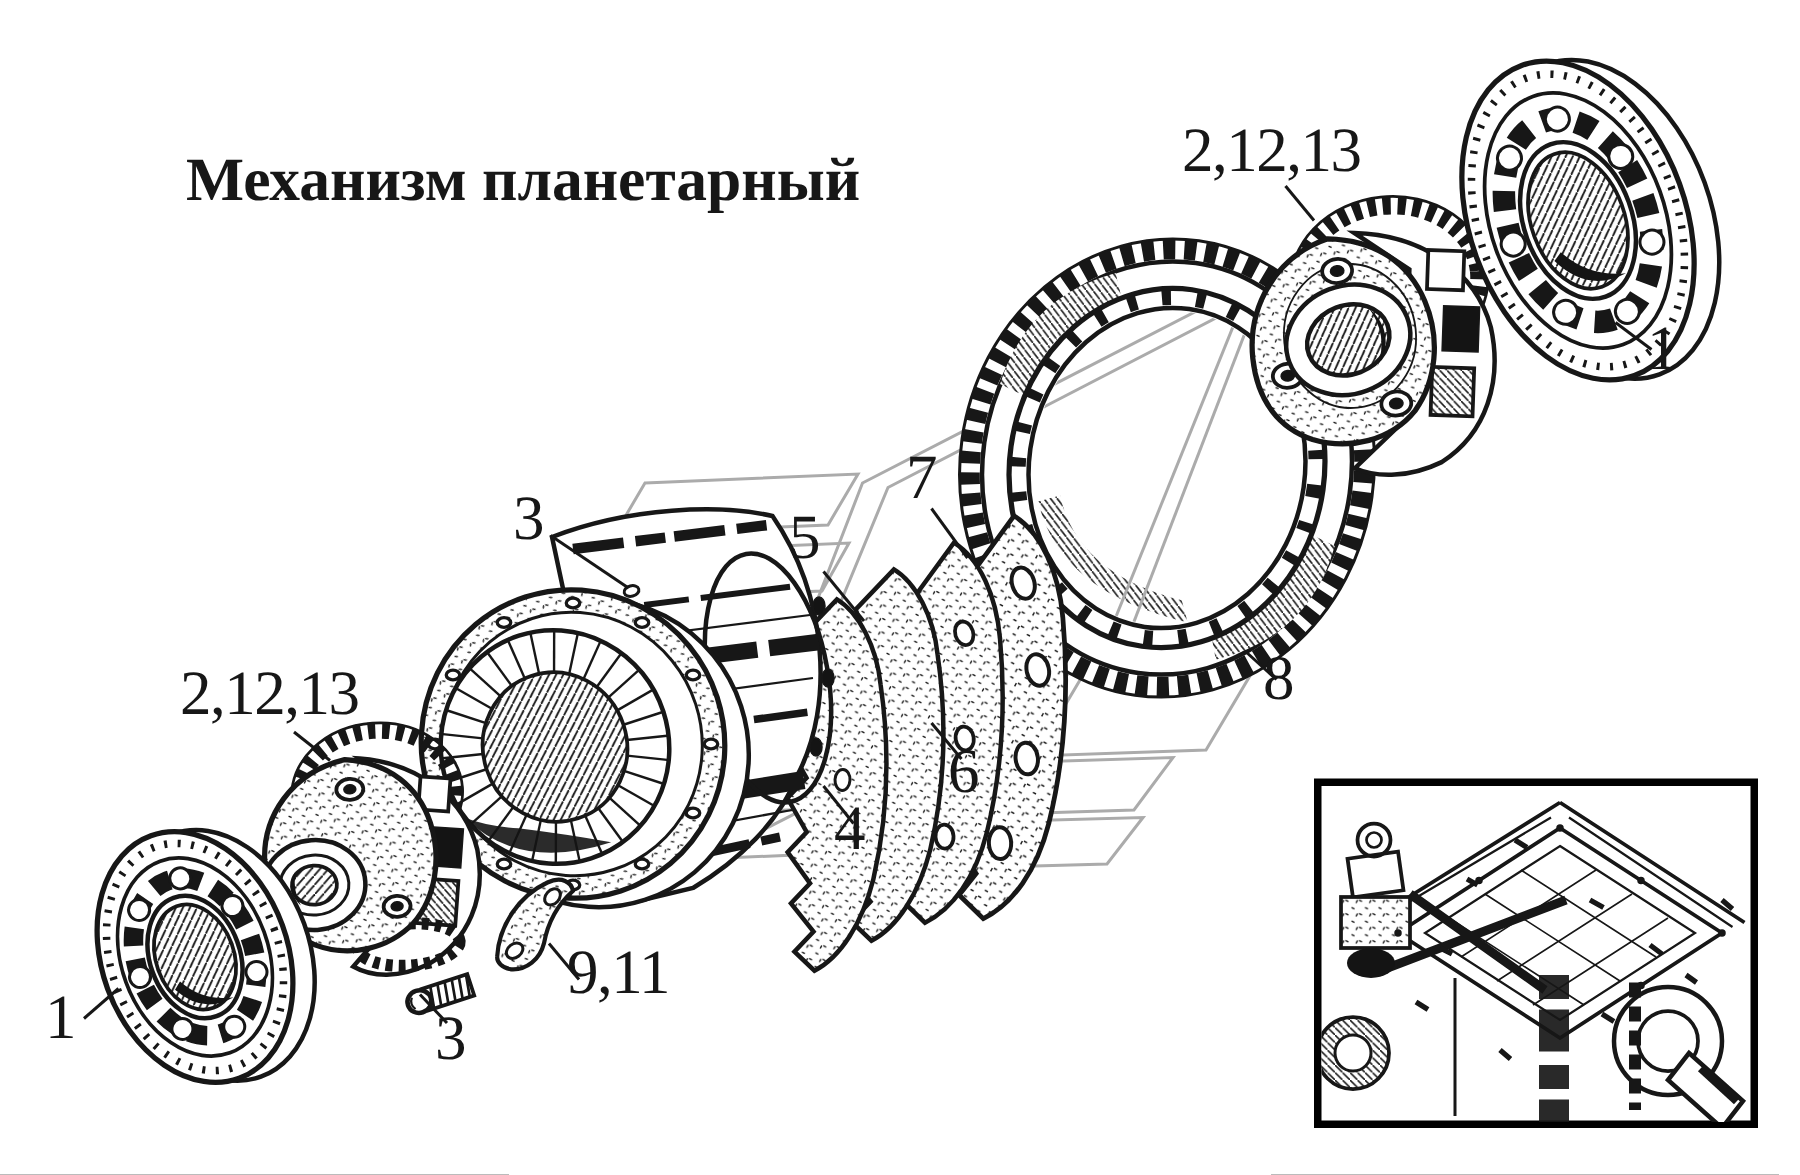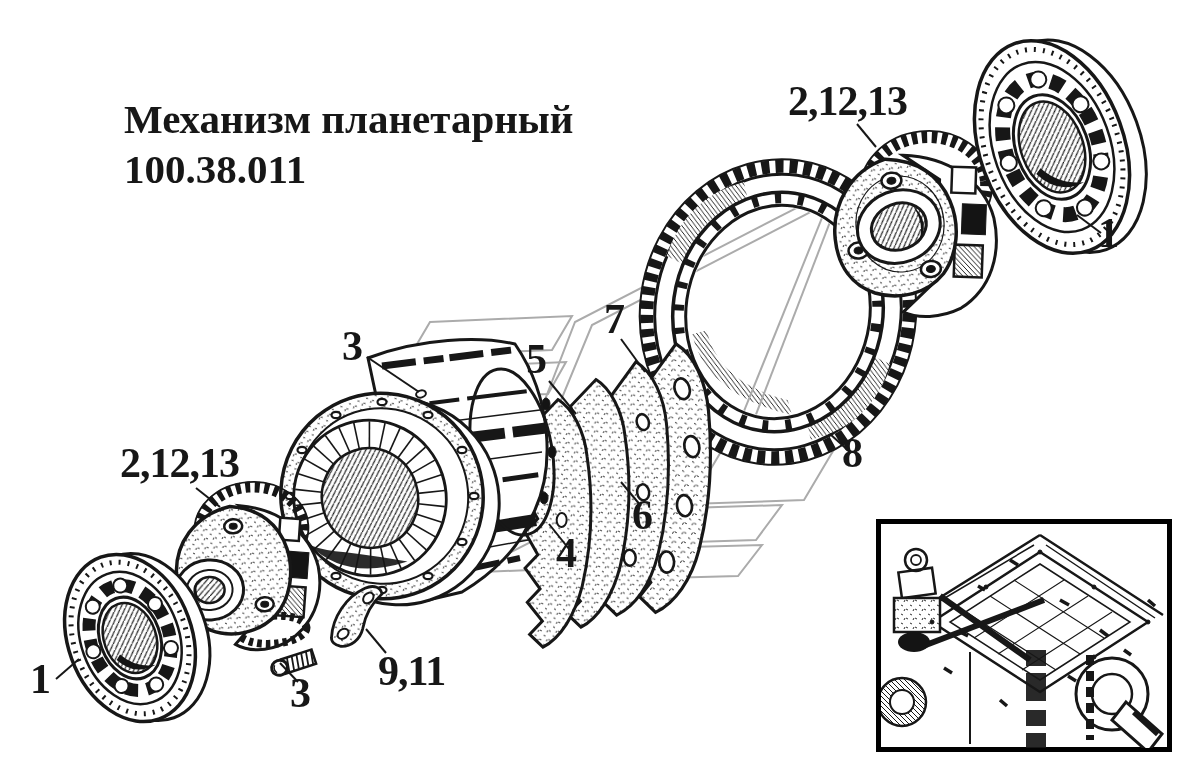--- a/index.html
+++ b/index.html
@@ -13,21 +13,21 @@
     position:relative;width:1200px;height:783px;background:var(--bg);
     overflow:hidden;font-family:"Liberation Serif", serif;
   }
   svg{position:absolute;left:0;top:0;}
   .title-block{
     position:absolute;left:124px;top:94px;color:var(--ink);
     font-weight:bold;font-size:41px;line-height:50px;letter-spacing:0px;
     white-space:nowrap;
   }
   .part-label{
-    position:absolute;color:var(--ink);font-weight:bold;font-size:42px;
+    position:absolute;color:var(--ink);font-weight:normal;font-size:42px;
     line-height:42px;letter-spacing:-1px;white-space:nowrap;
   }
 </style>
 </head>
 <body>
 
 <div class="stage">
 
 <svg width="1200" height="783" viewBox="0 0 1200 783">
   <defs>
@@ -333,29 +333,28 @@
           <circle cx="986" cy="587" r="2" fill="#171717"></circle>
       <circle cx="932" cy="622" r="2" fill="#171717"></circle>
           <circle cx="1094" cy="657" r="2" fill="#171717"></circle>
       <path id="insetPointer" d="M 970,652 L 970,744" stroke-width="2"></path>
     </g>
   </g>
 </svg>
 
 <div class="title-block">
   <div>Механизм планетарный</div>
-  <div>100.38.011</div>
 </div>
 
 <div class="part-label" style="left:342px;top:325px">3</div>
 <div class="part-label" style="left:526px;top:338px">5</div>
 <div class="part-label" style="left:604px;top:298px">7</div>
 <div class="part-label" style="left:556px;top:532px">4</div>
 <div class="part-label" style="left:632px;top:494px">6</div>
 <div class="part-label" style="left:842px;top:432px">8</div>
 <div class="part-label" style="left:788px;top:80px">2,12,13</div>
 <div class="part-label" style="left:1098px;top:212px">1</div>
 <div class="part-label" style="left:120px;top:442px">2,12,13</div>
 <div class="part-label" style="left:30px;top:658px">1</div>
-<div class="part-label" style="left:378px;top:650px">9,11</div>
+<div class="part-label" style="left:378px;top:628px">9,11</div>
 <div class="part-label" style="left:290px;top:672px">3</div>
 
 </div>
 
 </body></html>

